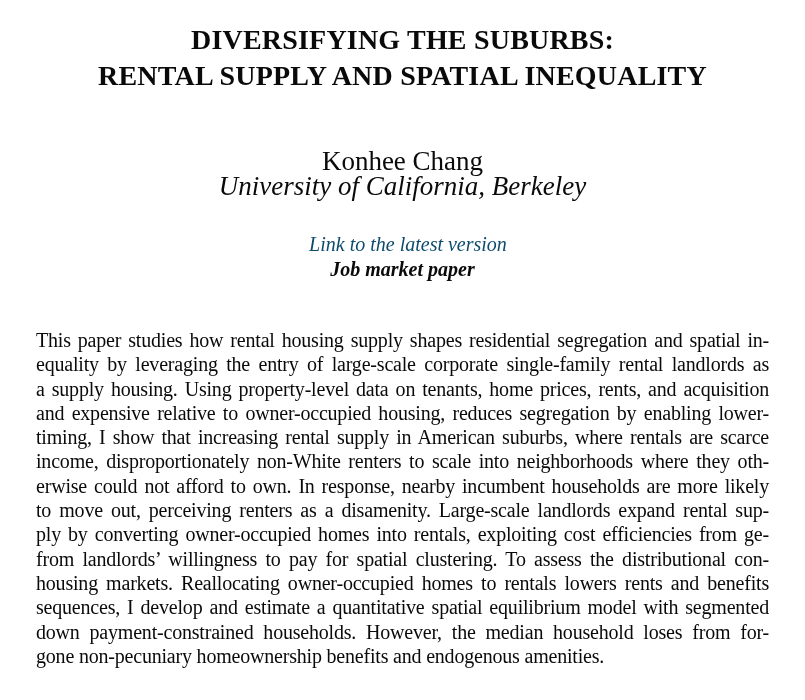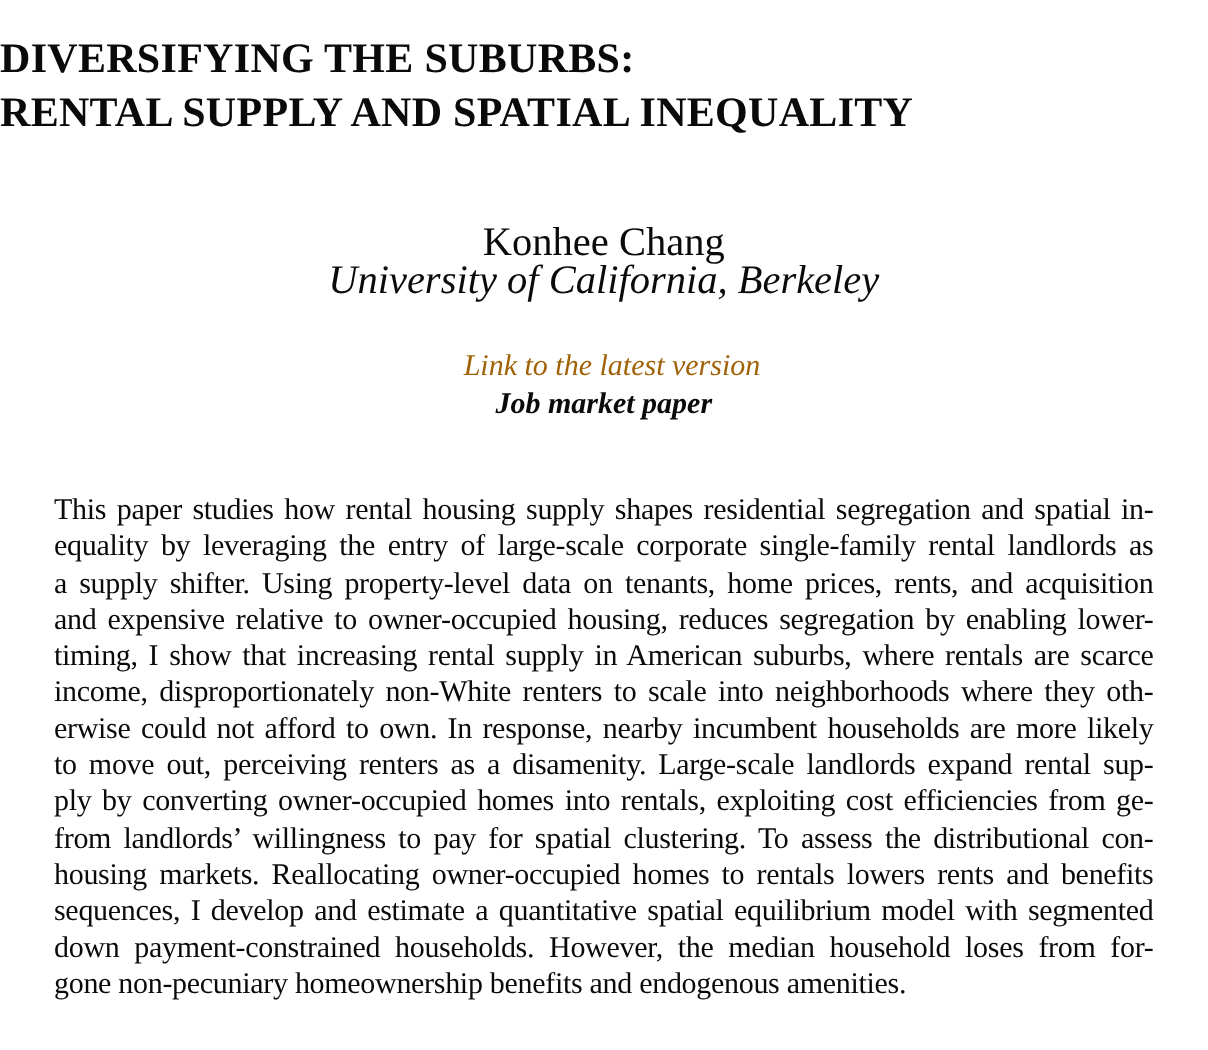--- a/index.html
+++ b/index.html
@@ -15,41 +15,41 @@
   .page {
     width: 805px;
     height: 700px;
     position: relative;
   }
   .title {
     margin: 22px 0 0 0;
     font-size: 28px;
     font-weight: bold;
     line-height: 36px;
-    text-align: left;
+    text-align: center;
     letter-spacing: 0.2px;
   }
   .title-line { display: block; }
   .author-block {
     margin-top: 55px;
     text-align: center;
     font-size: 27px;
     line-height: 25px;
   }
   .author-affiliation { font-style: italic; }
   .link-block {
     margin-top: 33px;
     text-align: center;
     font-size: 20px;
     line-height: 25px;
     font-style: italic;
   }
   .version-link {
     display: block;
-    color: #a16207;
+    color: #0c4a6e;
     text-decoration: none;
     cursor: pointer;
     margin-left: 11px;
   }
   .jmp { font-weight: bold; }
   .abstract {
     margin: 46px auto 0 auto;
     width: 733px;
     font-size: 20px;
     line-height: 24.3px;
@@ -79,21 +79,21 @@
   </div>
 
   <div class="link-block">
     <a class="version-link">Link to the latest version</a>
     <div class="jmp">Job market paper</div>
   </div>
 
   <div class="abstract">
     <div class="abs-line">This paper studies how rental housing supply shapes residential segregation and spatial in-</div>
     <div class="abs-line">equality by leveraging the entry of large-scale corporate single-family rental landlords as</div>
-    <div class="abs-line">a supply shifter. Using property-level data on tenants, home prices, rents, and acquisition</div>
+    <div class="abs-line">a supply housing. Using property-level data on tenants, home prices, rents, and acquisition</div>
     <div class="abs-line">and expensive relative to owner-occupied housing, reduces segregation by enabling lower-</div>
     <div class="abs-line">timing, I show that increasing rental supply in American suburbs, where rentals are scarce</div>
     <div class="abs-line">income, disproportionately non-White renters to scale into neighborhoods where they oth-</div>
     <div class="abs-line">erwise could not afford to own. In response, nearby incumbent households are more likely</div>
     <div class="abs-line">to move out, perceiving renters as a disamenity. Large-scale landlords expand rental sup-</div>
     <div class="abs-line">ply by converting owner-occupied homes into rentals, exploiting cost efficiencies from ge-</div>
     <div class="abs-line">from landlords’ willingness to pay for spatial clustering. To assess the distributional con-</div>
     <div class="abs-line">housing markets. Reallocating owner-occupied homes to rentals lowers rents and benefits</div>
     <div class="abs-line">sequences, I develop and estimate a quantitative spatial equilibrium model with segmented</div>
     <div class="abs-line">down payment-constrained households. However, the median household loses from for-</div>

